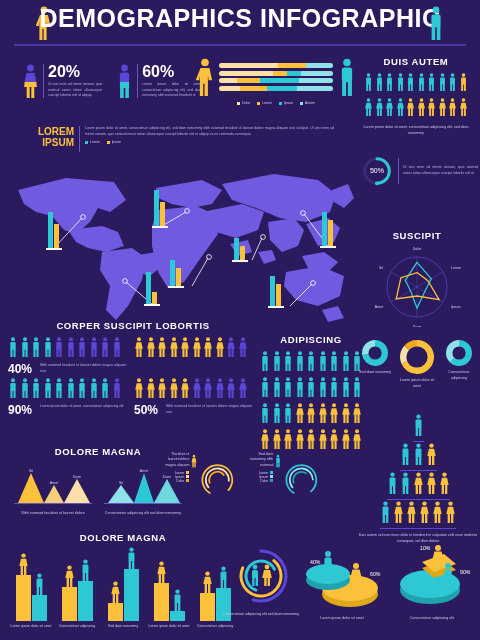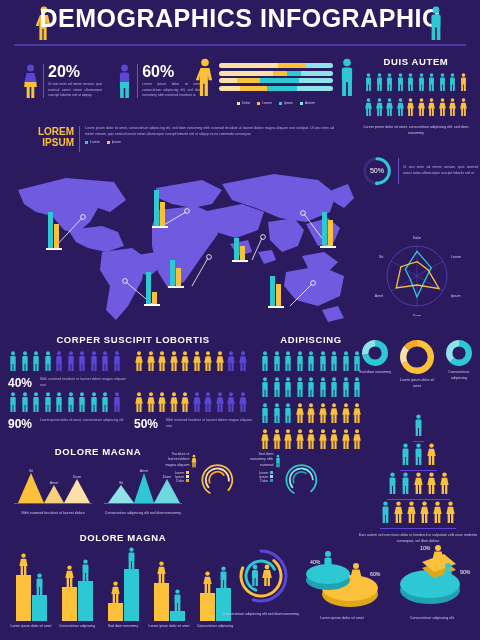--- a/index.html
+++ b/index.html
@@ -382,40 +382,41 @@
         <circle cx="18" cy="18" r="13" fill="none" stroke="#2ec8d4" stroke-width="3.2" stroke-dasharray="40.8 40.8" stroke-linecap="round" transform="rotate(-90 18 18)"></circle>
         <circle cx="18" cy="31" r="2" fill="#2ec8d4"></circle>
         <text x="18" y="20.5" text-anchor="middle" font-size="7.5" fill="#ffffff" font-family="Liberation Sans, sans-serif">50%</text>
       </svg>
       <div class="vrule" style="height:26px;"></div>
       <div class="body-txt" style="flex:1;">Ut wisi enim ad minim veniam, quis nostrud exerci tation ullamcorper suscipit lobortis nisl ut</div>
     </div>
   </div>
 
   <div class="abs" style="left:356px;top:230px;width:122px;">
+    <div class="sect-title">SUSCIPIT</div>
     <svg id="radar-svg" width="122" height="84" viewBox="0 0 122 84" style="margin-top:2px;">
         <circle cx="61" cy="44" r="30" fill="none" stroke="#5b47d6" stroke-width="0.7"></circle>
         <line x1="61" y1="44" x2="61" y2="14" stroke="#5b47d6" stroke-width="0.5"></line>
         <line x1="61" y1="44" x2="86.98076211353316" y2="29" stroke="#5b47d6" stroke-width="0.5"></line>
         <line x1="61" y1="44" x2="86.98076211353316" y2="58.99999999999999" stroke="#5b47d6" stroke-width="0.5"></line>
         <line x1="61" y1="44" x2="61" y2="74" stroke="#5b47d6" stroke-width="0.5"></line>
         <line x1="61" y1="44" x2="35.01923788646685" y2="59.000000000000014" stroke="#5b47d6" stroke-width="0.5"></line>
         <line x1="61" y1="44" x2="35.01923788646684" y2="28.999999999999996" stroke="#5b47d6" stroke-width="0.5"></line>
         <path d="M61.0 19.4 L75.3 35.8 L68.8 48.5 L61.0 65.0 L54.5 47.8 L49.3 37.3 Z" fill="none" stroke="#2ec8d4" stroke-width="1.3"></path>
         <path d="M61.0 29.6 L71.9 37.7 L83.1 56.7 L61.0 53.0 L40.2 56.0 L44.9 34.7 Z" fill="none" stroke="#fcc13b" stroke-width="1.3"></path>
         <text x="61.0" y="6.5" text-anchor="middle" font-size="3.6" fill="#cfc6ef" font-family="Liberation Sans, sans-serif">Dolor</text>
         <text x="94.8" y="26.0" text-anchor="start" font-size="3.6" fill="#cfc6ef" font-family="Liberation Sans, sans-serif">Lorem</text>
         <text x="94.8" y="65.0" text-anchor="start" font-size="3.6" fill="#cfc6ef" font-family="Liberation Sans, sans-serif">Ipsum</text>
         <text x="61.0" y="84.5" text-anchor="middle" font-size="3.6" fill="#cfc6ef" font-family="Liberation Sans, sans-serif">Diam</text>
         <text x="27.2" y="65.0" text-anchor="end" font-size="3.6" fill="#cfc6ef" font-family="Liberation Sans, sans-serif">Amet</text>
         <text x="27.2" y="26.0" text-anchor="end" font-size="3.6" fill="#cfc6ef" font-family="Liberation Sans, sans-serif">Sit</text>
       </svg>
   </div>
 
-  <div class="abs" style="left:8px;top:334px;width:250px;">
+  <div class="abs" style="left:8px;top:320px;width:250px;">
     <div class="sect-title">CORPER SUSCIPIT LOBORTIS</div>
     <div id="corper-grid" style="margin-top:6px;display:flex;flex-wrap:wrap;gap:3px 8px;">
         <div style="width: 118px;">
           <div class="ppl">
             <span><svg width="10" height="20" viewBox="0 0 16 34">
                 <circle cx="8" cy="4" r="3.4" fill="#2ec8d4"></circle>
                 <rect x="3.4" y="8.6" width="9.2" height="13" rx="2" fill="#2ec8d4"></rect>
                 <rect x="3.6" y="20" width="3.6" height="14" fill="#2ec8d4"></rect>
                 <rect x="8.8" y="20" width="3.6" height="14" fill="#2ec8d4"></rect>
               </svg></span>

